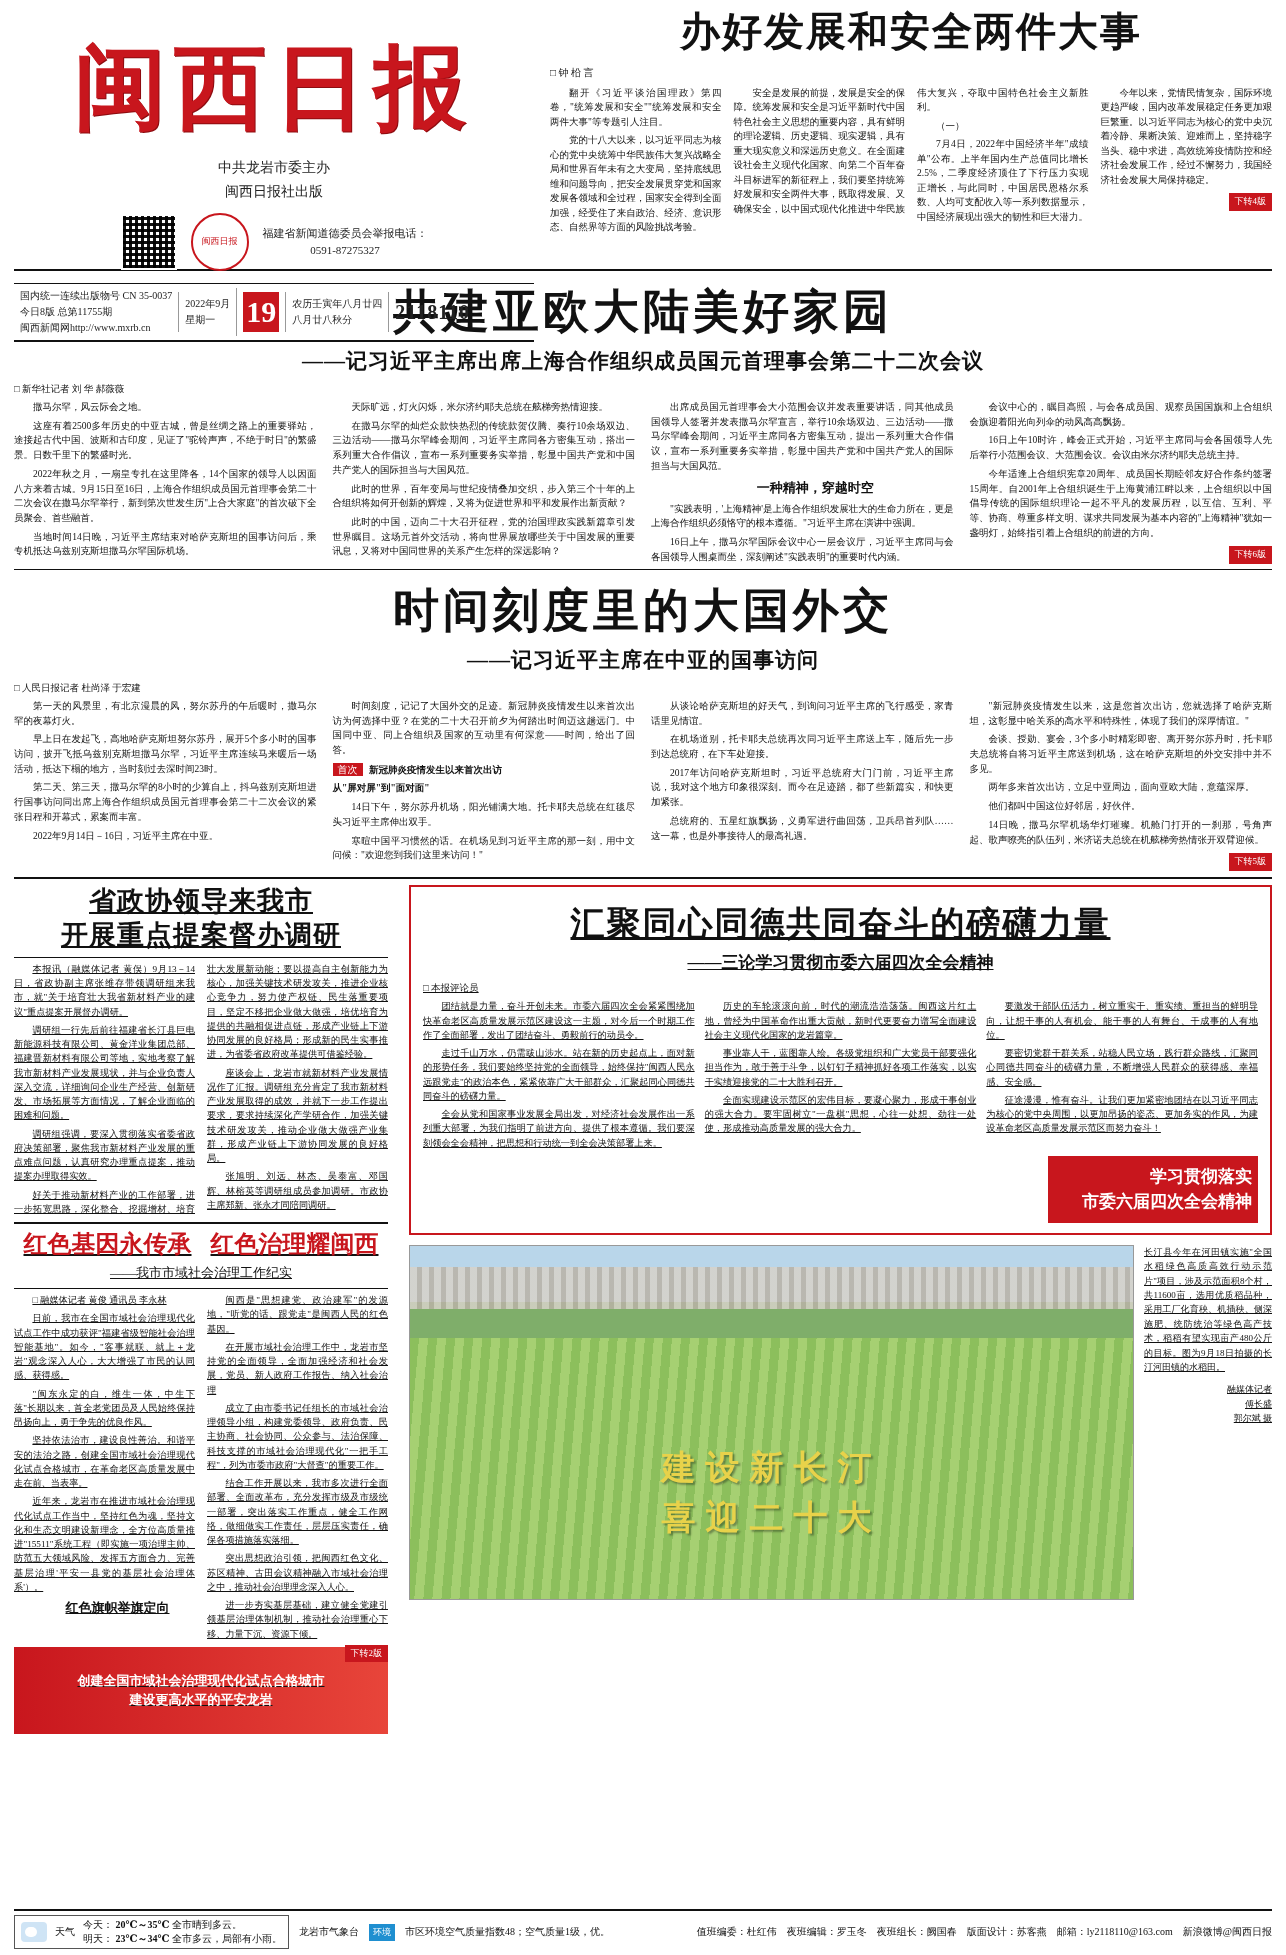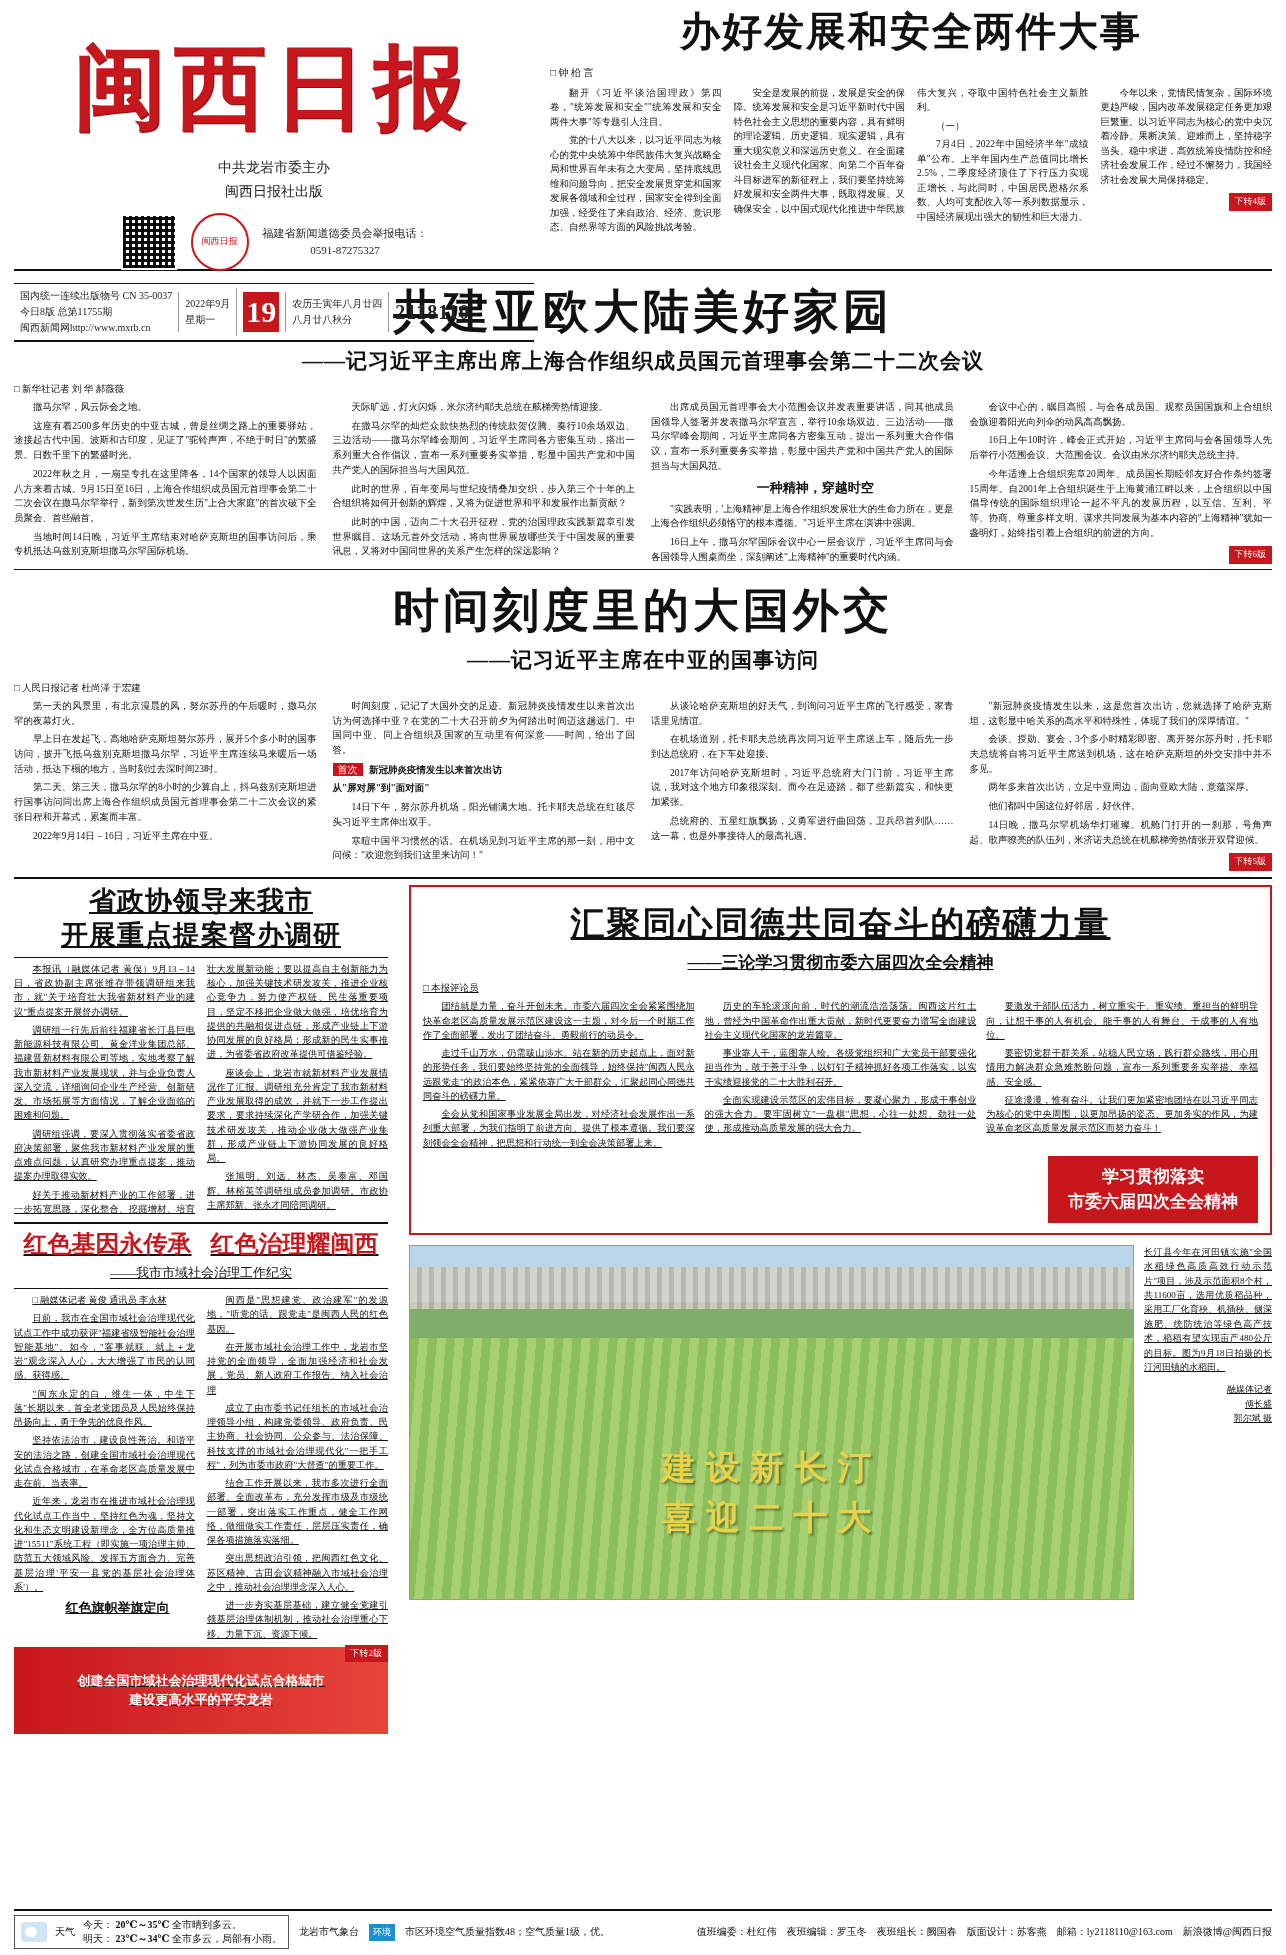--- a/index.html
+++ b/index.html
@@ -74,21 +74,21 @@
   .two-head { display:flex; justify-content:space-around; }
   .two-head span { font-size:24px; font-weight:700; color:#c8161d; }
   .dash-sub { font-size:13px; text-align:center; margin:4px 0 6px; }
   .cols2 { column-count:2; column-gap:12px; font-size:9.2px; line-height:1.55; text-align:justify; }
   .cols3 { column-count:3; column-gap:10px; font-size:9.2px; line-height:1.55; text-align:justify; }
   .cols2 p, .cols3 p { margin:0 0 4px; text-indent:2em; }
 
   .boxed { border:2px solid #c8161d; padding:10px 12px; }
   .boxed h1 { font-size:34px; font-weight:700; text-align:center; margin:4px 0; letter-spacing:2px;}
   .boxed h2 { font-size:17px; font-weight:700; text-align:center; margin:0 0 8px; }
-  .redbanner { background:#c8161d; color:#fff; text-align:center; padding:8px 6px; font-size:17px;
+  .redbanner { background:#c8161d; color:#fff; text-align:right; padding:8px 6px; font-size:17px;
                font-weight:700; line-height:1.5; float:right; width: 210px; margin-top:6px;}
 
   
   .photo-wrap { border:1px solid #999; height: 355px; position:relative; overflow:hidden;
     background: linear-gradient(#b9d6ea 0 16%, #7fae6a 16% 26%, #9dc86f 26% 100%); }
   .photo-field { position:absolute; left:0; right:0; top:26%; bottom:0;
     background: repeating-linear-gradient(95deg, #8cbf5c 0 9px, #a6d072 9px 18px); }
   .photo-town { position:absolute; top:6%; left:0; right:0; height:12%;
     background: repeating-linear-gradient(90deg,#d7d2c9 0 7px,#b9b2a6 7px 12px); opacity:.85;}
   .photo-text { position:absolute; left:10%; right:10%; top:56%; text-align:center;
@@ -178,21 +178,21 @@
     <p>这座有着2500多年历史的中亚古城，曾是丝绸之路上的重要驿站，途接起古代中国、波斯和古印度，见证了"驼铃声声，不绝于时日"的繁盛景。日数千里下的繁盛时光。</p>
     <p>2022年秋之月，一扇皇专扎在这里降各，14个国家的领导人以因面八方来着古城。9月15日至16日，上海合作组织成员国元首理事会第二十二次会议在撒马尔罕举行，新到第次世发生历"上合大家庭"的首次破下全员聚会、首些融首。</p>
     <p>当地时间14日晚，习近平主席结束对哈萨克斯坦的国事访问后，乘专机抵达乌兹别克斯坦撒马尔罕国际机场。</p>
     <p>天际旷远，灯火闪烁，米尔济约耶夫总统在舷梯旁热情迎接。</p>
     <p>在撒马尔罕的灿烂众款快热烈的传统款贺仪腾、奏行10余场双边、三边活动——撒马尔罕峰会期间，习近平主席同各方密集互动，搭出一系列重大合作倡议，宣布一系列重要务实举措，彰显中国共产党和中国共产党人的国际担当与大国风范。</p>
     <p>此时的世界，百年变局与世纪疫情叠加交织，步入第三个十年的上合组织将如何开创新的辉煌，又将为促进世界和平和发展作出新贡献？</p>
     <p>此时的中国，迈向二十大召开征程，党的治国理政实践新篇章引发世界瞩目。这场元首外交活动，将向世界展放哪些关于中国发展的重要讯息，又将对中国同世界的关系产生怎样的深远影响？</p>
     <p>出席成员国元首理事会大小范围会议并发表重要讲话，同其他成员国领导人签署并发表撒马尔罕宣言，举行10余场双边、三边活动——撒马尔罕峰会期间，习近平主席同各方密集互动，提出一系列重大合作倡议，宣布一系列重要务实举措，彰显中国共产党和中国共产党人的国际担当与大国风范。</p>
     <p class="sub-h">一种精神，穿越时空</p>
     <p>"实践表明，'上海精神'是上海合作组织发展壮大的生命力所在，更是上海合作组织必须恪守的根本遵循。"习近平主席在演讲中强调。</p>
-    <p>16日上午，撒马尔罕国际会议中心一层会议厅，习近平主席同与会各国领导人围桌而坐，深刻阐述"上海精神"的重要时代内涵。</p>
+    <p>16日上午，撒马尔罕国际会议中心一层会议厅，习近平主席同与会各国领导人围桌而坐，深刻阐述"实践表明"的重要时代内涵。</p>
     <p>会议中心的，瞩目高照，与会各成员国、观察员国国旗和上合组织会旗迎着阳光向列伞的动风高高飘扬。</p>
     <p>16日上午10时许，峰会正式开始，习近平主席同与会各国领导人先后举行小范围会议、大范围会议。会议由米尔济约耶夫总统主持。</p>
     <p>今年适逢上合组织宪章20周年、成员国长期睦邻友好合作条约签署15周年。自2001年上合组织诞生于上海黄浦江畔以来，上合组织以中国倡导传统的国际组织理论一起不平凡的发展历程，以互信、互利、平等、协商、尊重多样文明、谋求共同发展为基本内容的"上海精神"犹如一盏明灯，始终指引着上合组织的前进的方向。</p>
     <p></p>
     <span class="jump">下转6版</span>
   </div>
 
   <hr class="thin">
 
   <div class="hl">
@@ -282,21 +282,21 @@
         <h2>——三论学习贯彻市委六届四次全会精神</h2>
         <div class="byline">□ 本报评论员</div>
         <div class="cols3">
           <p>团结就是力量，奋斗开创未来。市委六届四次全会紧紧围绕加快革命老区高质量发展示范区建设这一主题，对今后一个时期工作作了全面部署，发出了团结奋斗、勇毅前行的动员令。</p>
           <p>走过千山万水，仍需跋山涉水。站在新的历史起点上，面对新的形势任务，我们要始终坚持党的全面领导，始终保持"闽西人民永远跟党走"的政治本色，紧紧依靠广大干部群众，汇聚起同心同德共同奋斗的磅礴力量。</p>
           <p>全会从党和国家事业发展全局出发，对经济社会发展作出一系列重大部署，为我们指明了前进方向、提供了根本遵循。我们要深刻领会全会精神，把思想和行动统一到全会决策部署上来。</p>
           <p>历史的车轮滚滚向前，时代的潮流浩浩荡荡。闽西这片红土地，曾经为中国革命作出重大贡献，新时代更要奋力谱写全面建设社会主义现代化国家的龙岩篇章。</p>
           <p>事业靠人干，蓝图靠人绘。各级党组织和广大党员干部要强化担当作为，敢于善于斗争，以钉钉子精神抓好各项工作落实，以实干实绩迎接党的二十大胜利召开。</p>
           <p>全面实现建设示范区的宏伟目标，要凝心聚力，形成干事创业的强大合力。要牢固树立"一盘棋"思想，心往一处想、劲往一处使，形成推动高质量发展的强大合力。</p>
           <p>要激发干部队伍活力，树立重实干、重实绩、重担当的鲜明导向，让想干事的人有机会、能干事的人有舞台、干成事的人有地位。</p>
-          <p>要密切党群干群关系，站稳人民立场，践行群众路线，用心用情用力解决群众急难愁盼问题，宣布一系列重要务实举措、幸福感、安全感。</p>
+          <p>要密切党群干群关系，站稳人民立场，践行群众路线，汇聚同心同德共同奋斗的磅礴力量，不断增强人民群众的获得感、幸福感、安全感。</p>
           <p>征途漫漫，惟有奋斗。让我们更加紧密地团结在以习近平同志为核心的党中央周围，以更加昂扬的姿态、更加务实的作风，为建设革命老区高质量发展示范区而努力奋斗！</p>
         </div>
         <div class="redbanner">
           <div>学习贯彻落实</div>
           <div>市委六届四次全会精神</div>
         </div>
         <div style="clear:both"></div>
       </div>
 
       <div style="display:flex; gap:10px; margin-top:10px;">

